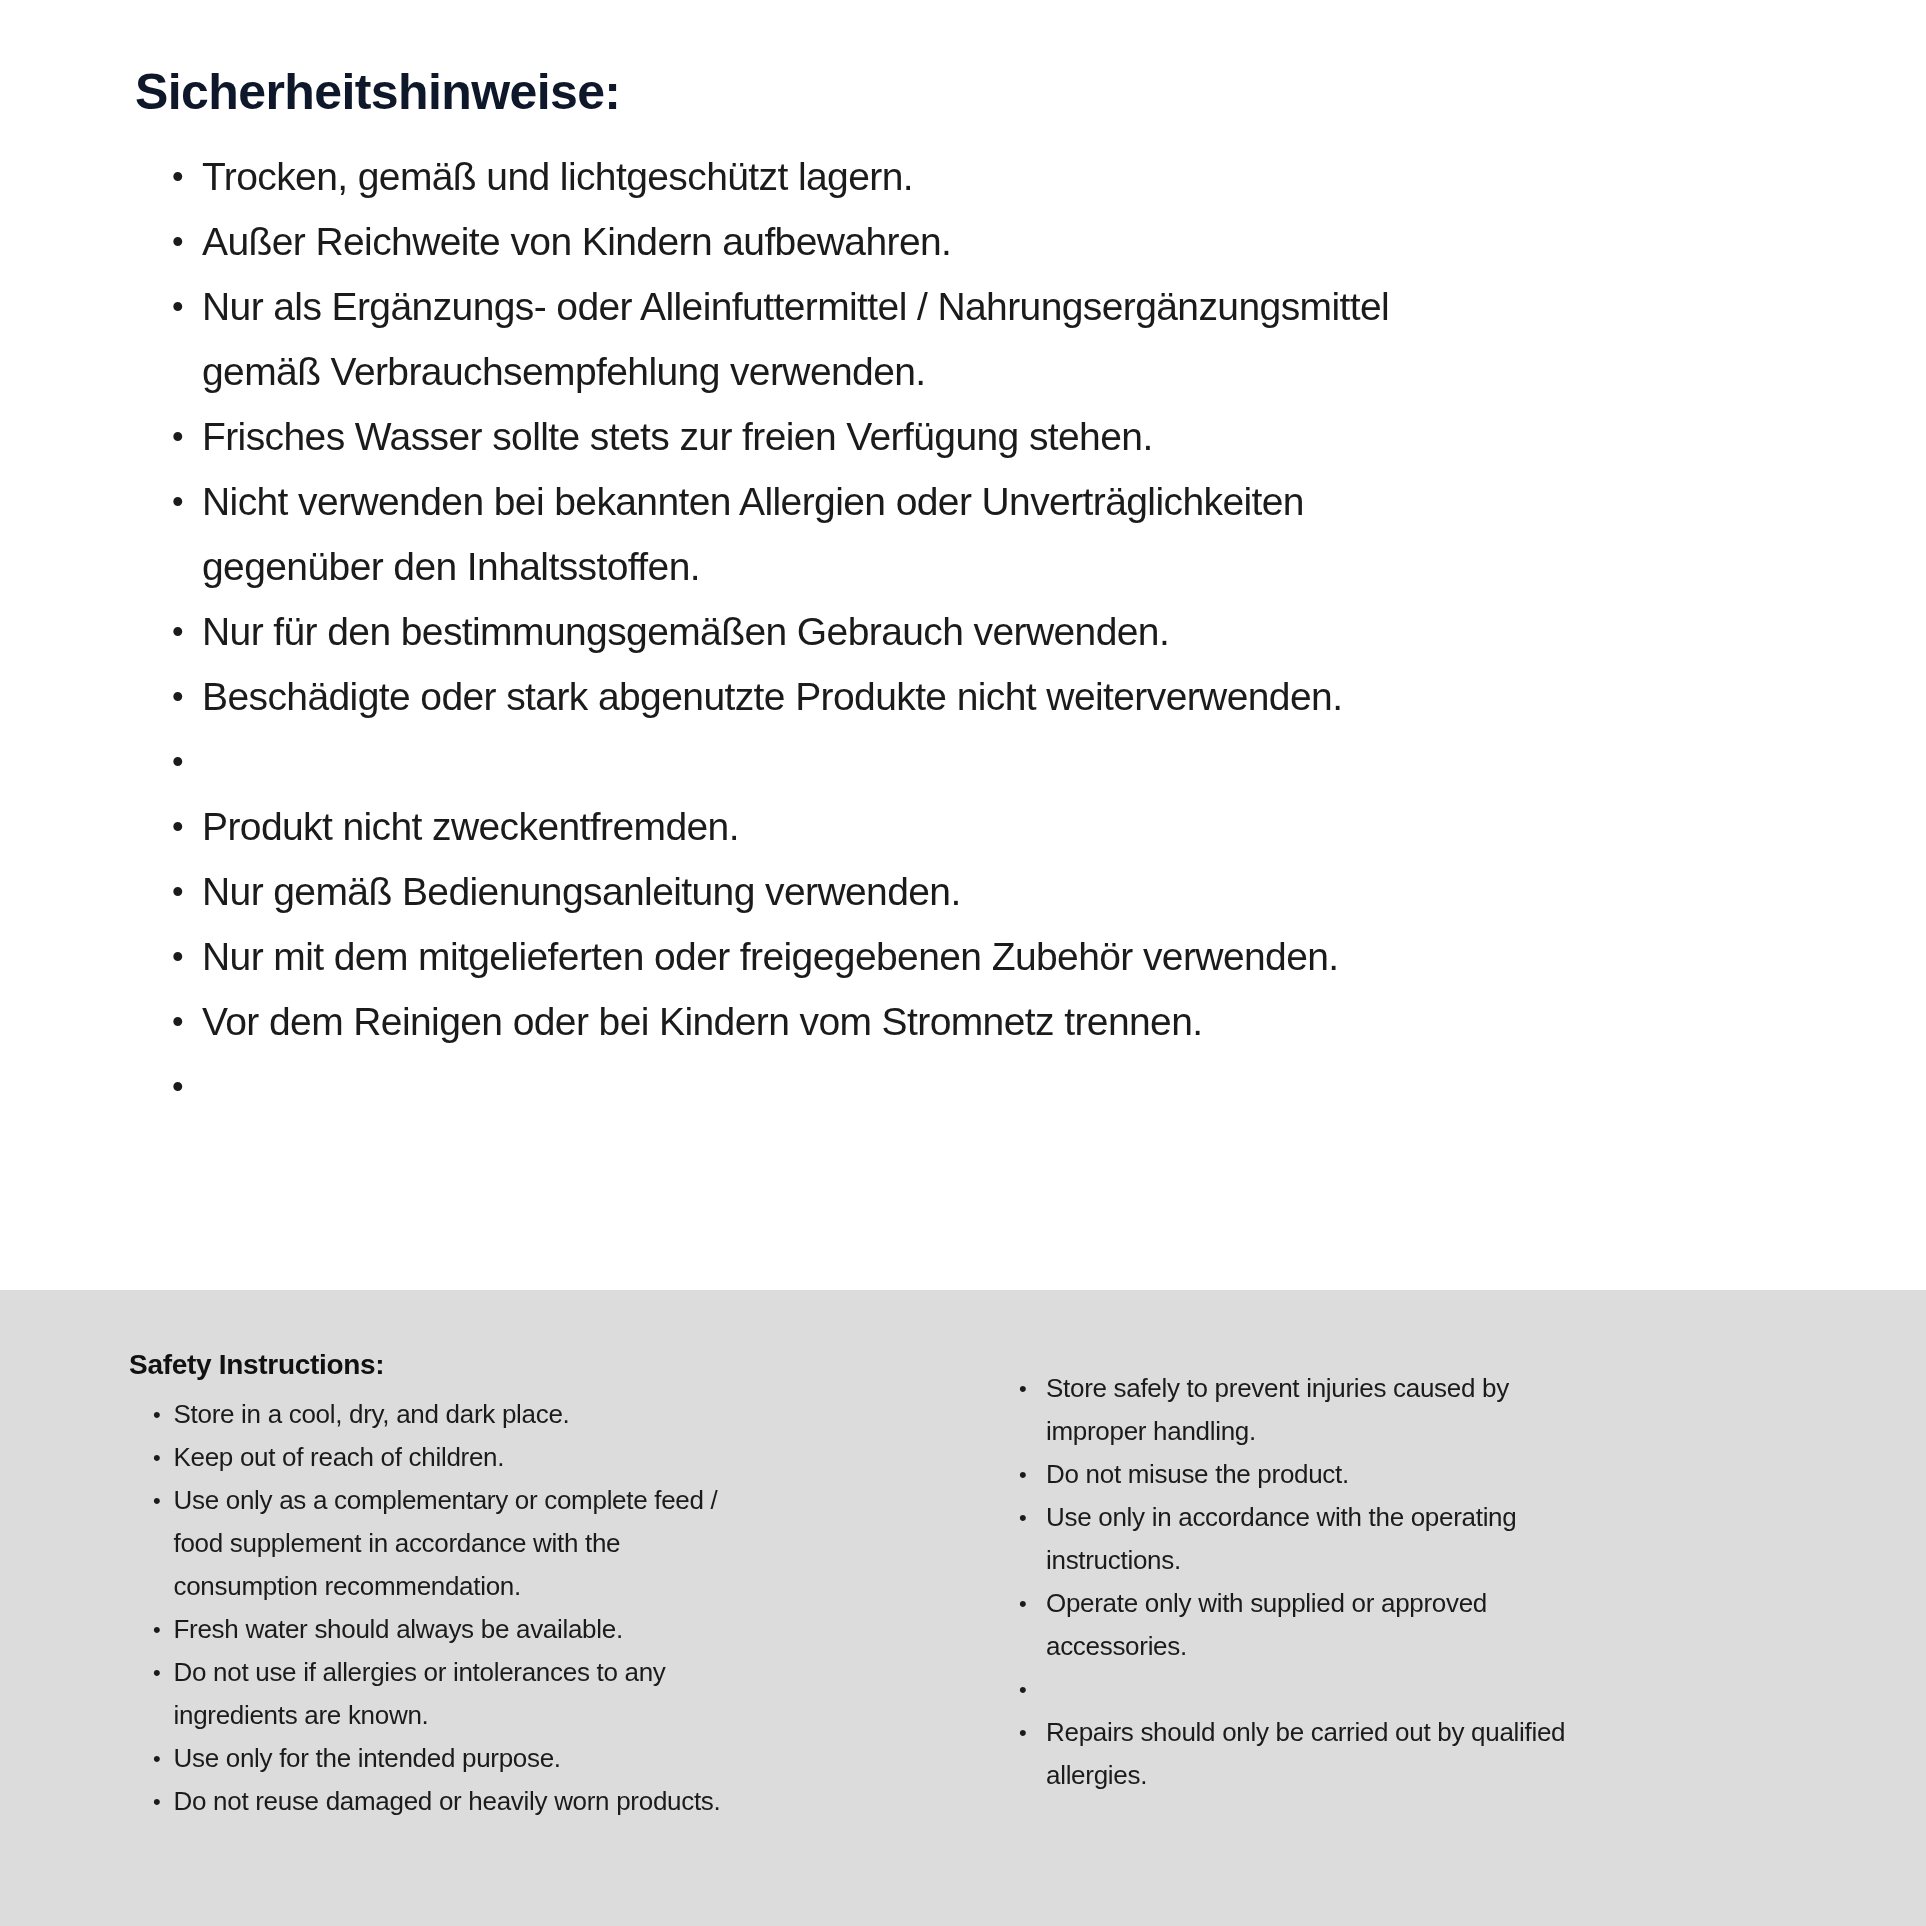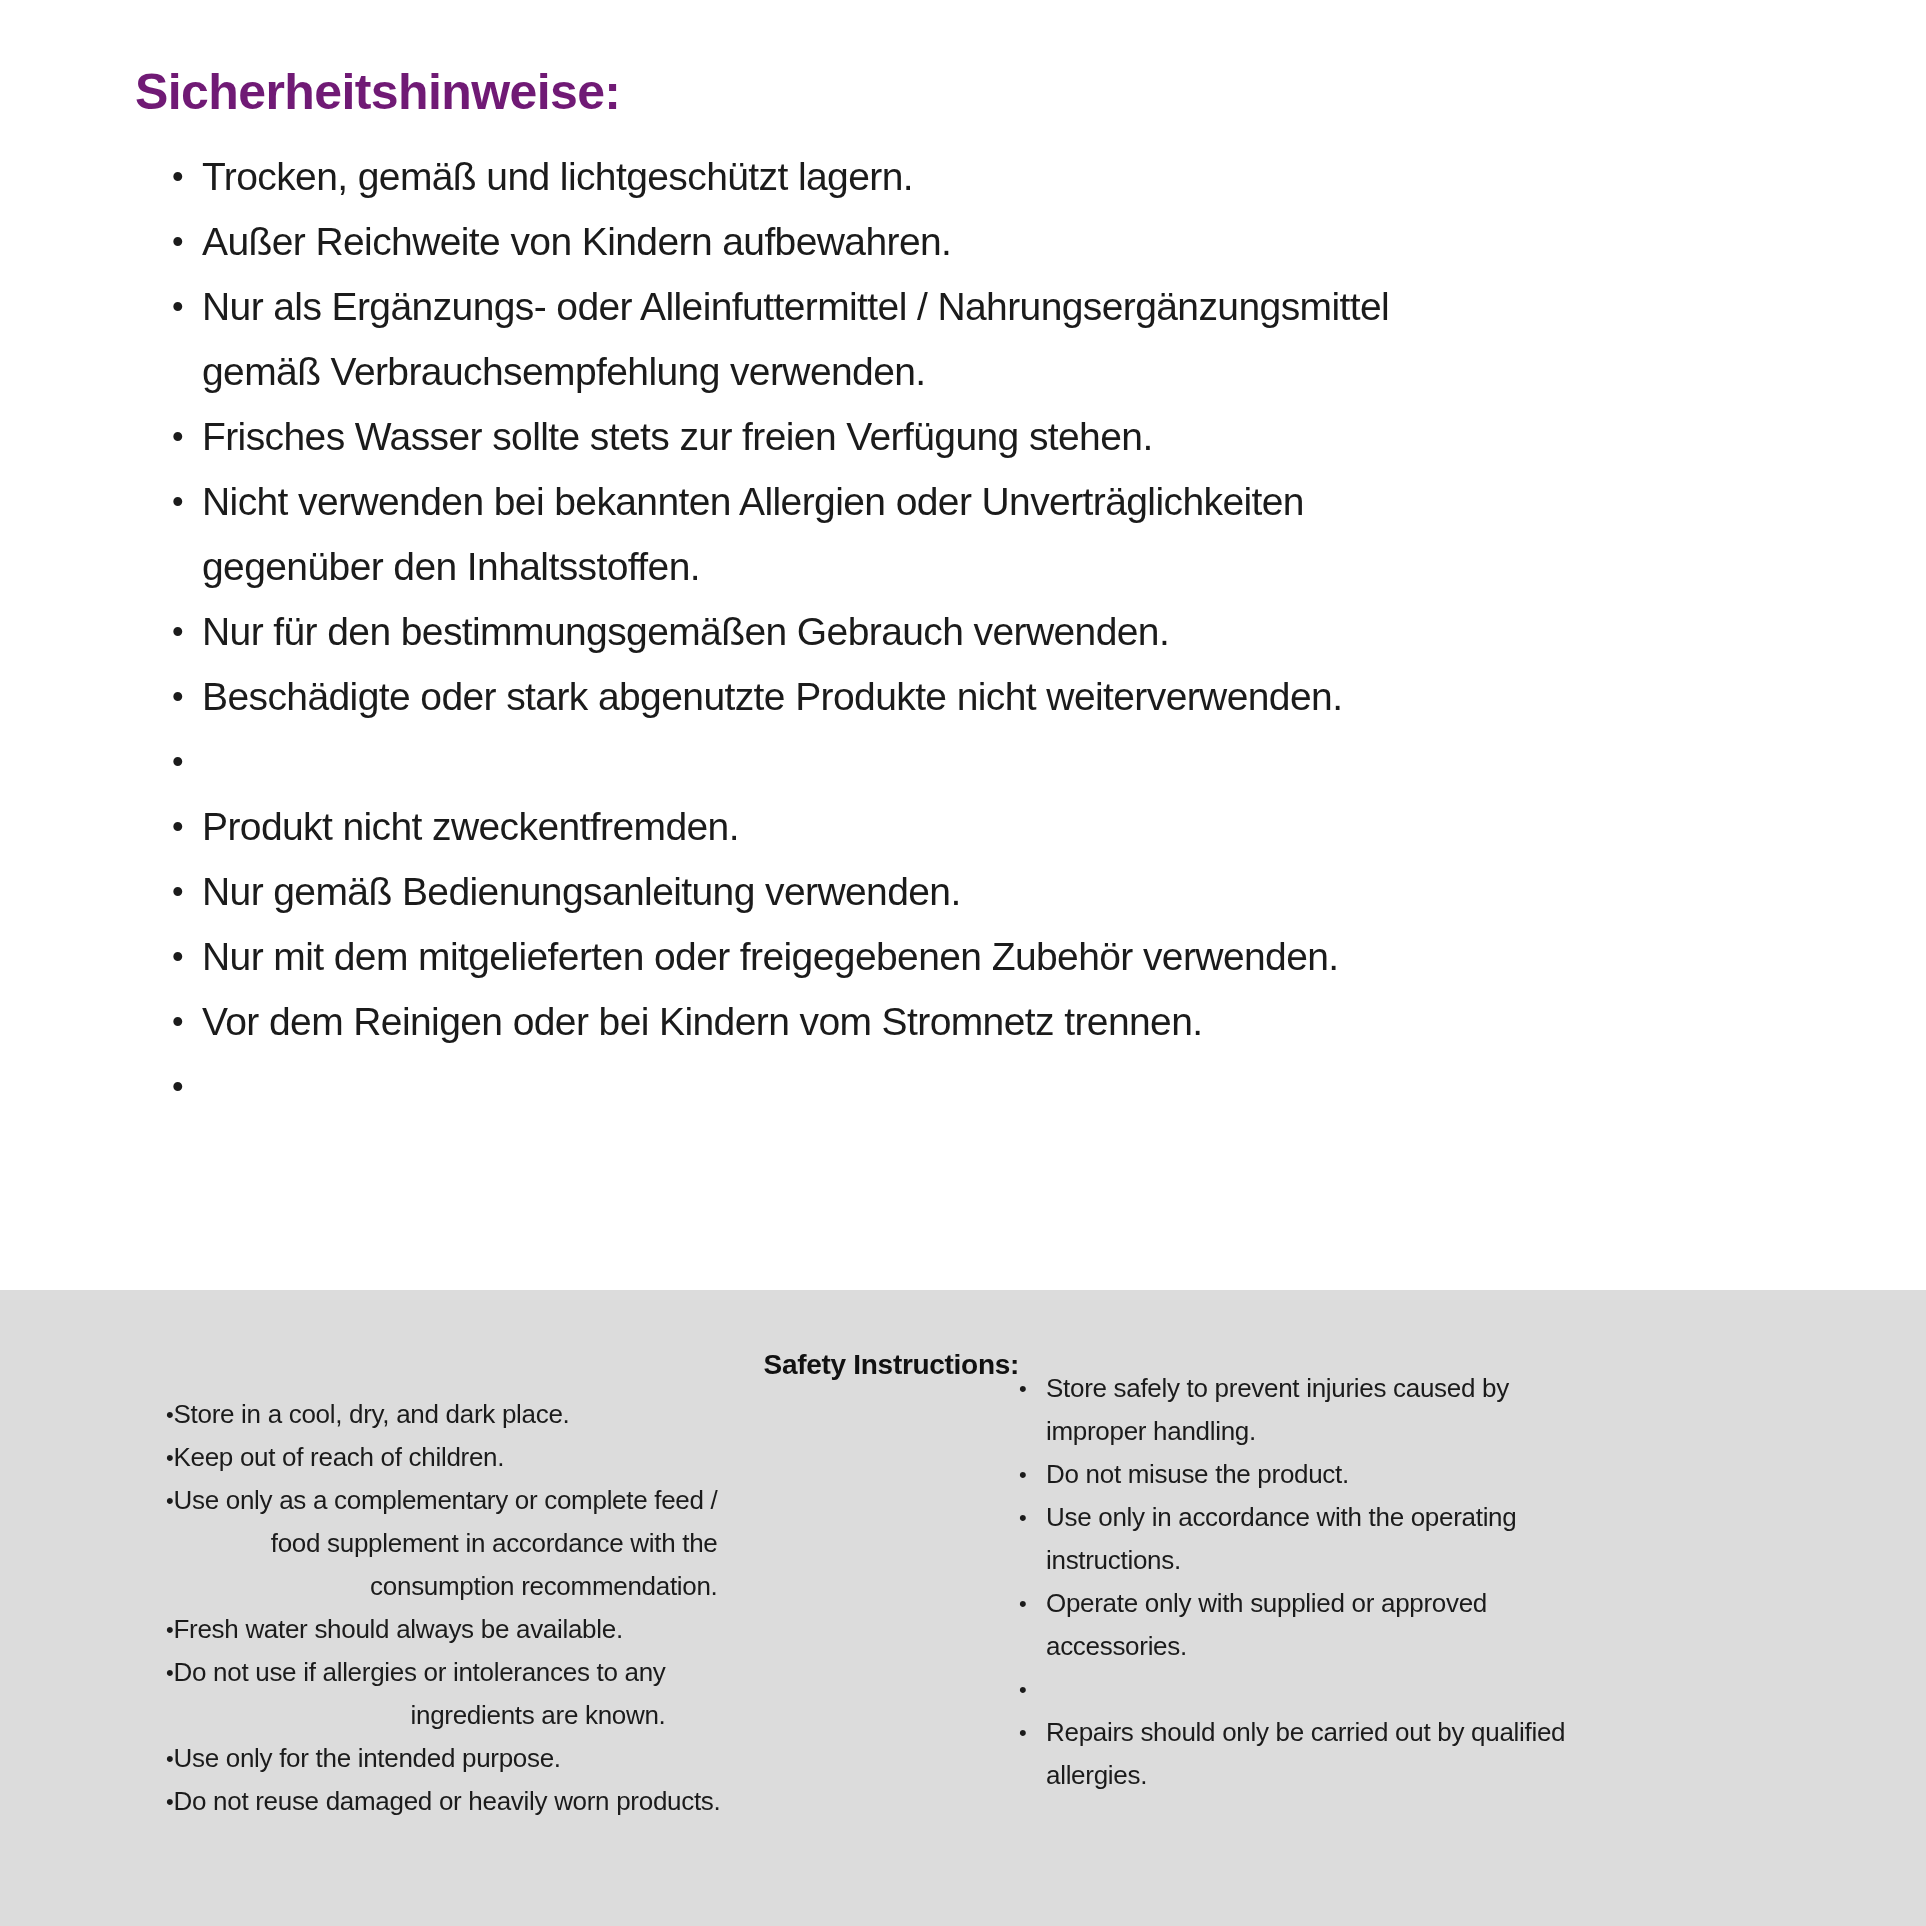--- a/index.html
+++ b/index.html
@@ -23,21 +23,21 @@
     width: 1926px;
     height: 1290px;
     background: #ffffff;
     padding: 64px 77px 0 135px;
   }
   .de-heading {
     margin: 0;
     font-size: 50px;
     line-height: 1.12;
     font-weight: 800;
-    color: #701a75;
+    color: #0f172a;
     letter-spacing: -0.6px;
   }
   .de-list {
     list-style: none;
     margin: 24.4px 0 0 0;
     padding: 0 0 0 37px;
   }
   .de-list li {
     display: flex;
     align-items: flex-start;
@@ -55,21 +55,21 @@
 
   
   .en-section {
     box-sizing: border-box;
     width: 1926px;
     height: 636px;
     background: #dcdcdc;
     padding: 58px 64px 0 129px;
   }
   .en-columns { display: flex; }
-  .en-col-left { flex: none; width: 890px; text-align: right; }
+  .en-col-left { flex: none; width: 890px; }
   .en-col-right { flex: 1; margin-top: 19px; }
   .en-heading {
     margin: 0;
     font-size: 28px;
     line-height: 1.2;
     font-weight: 700;
     color: #111111;
     letter-spacing: -0.3px;
   }
   .en-list {

